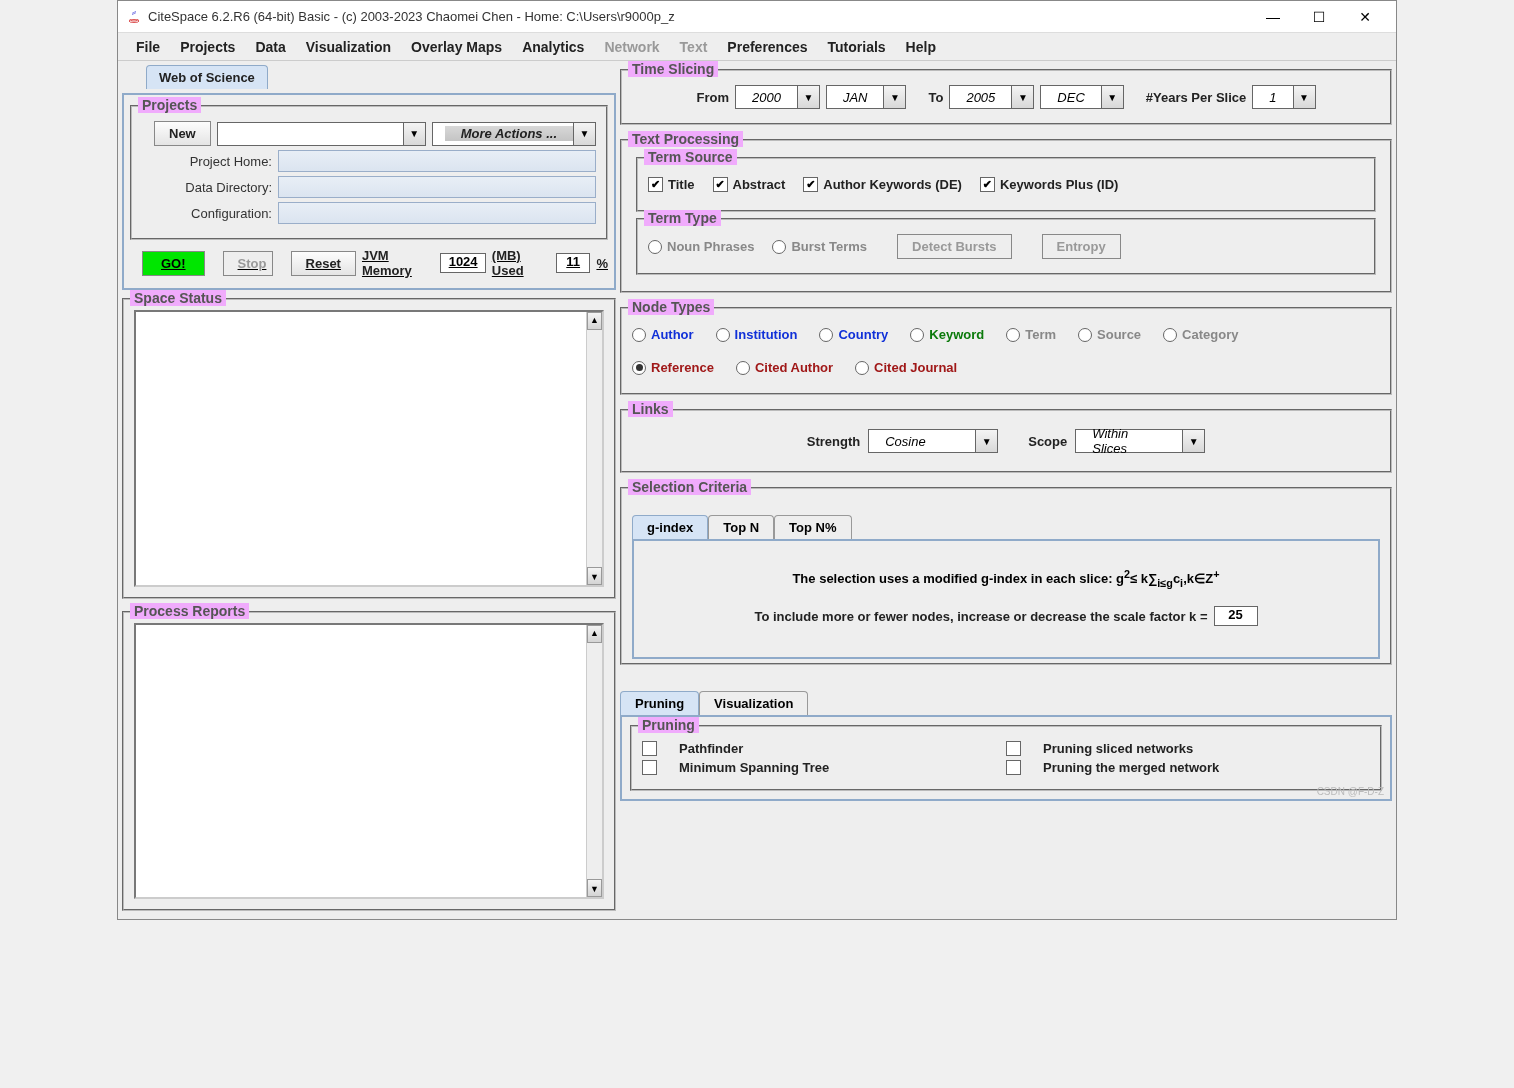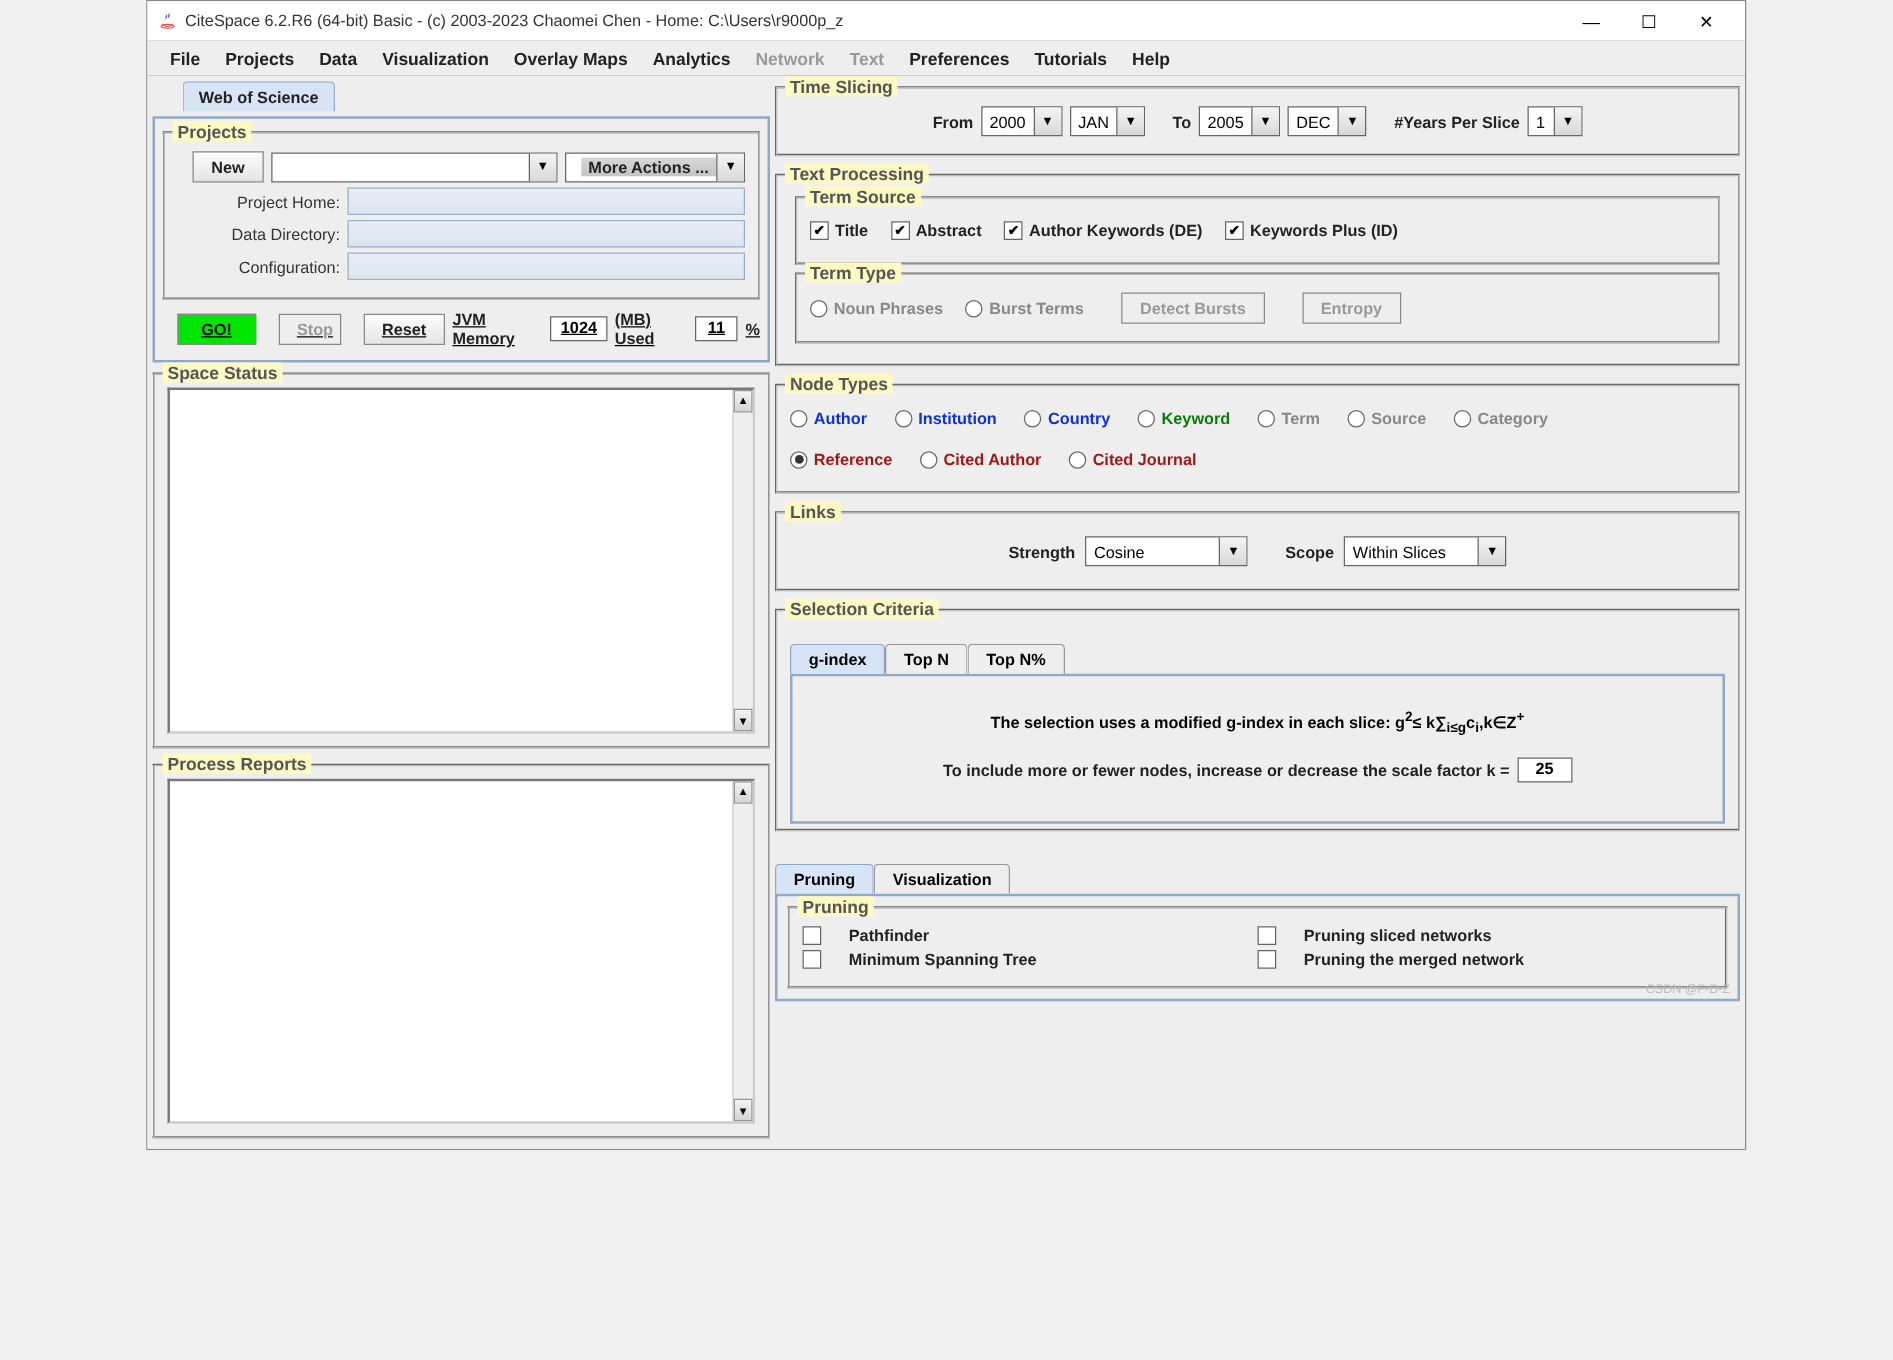--- a/index.html
+++ b/index.html
@@ -14,28 +14,28 @@
 .menubar .menu-item { padding: 4px 10px; font-weight: bold; font-size: 14px; color: #222; cursor: pointer; }
 .menubar .menu-item.disabled { color: #999; }
 .content { flex: 1; display: flex; padding: 4px; gap: 4px; background: #eeeeee; }
 .left-col { width: 494px; display: flex; flex-direction: column; gap: 4px; }
 .right-col { flex: 1; display: flex; flex-direction: column; gap: 6px; }
 .tab-strip { display: flex; }
 .tab { background: linear-gradient(#e8f0fa,#c8dbf0); border: 1px solid #8faac9; border-bottom: none; padding: 4px 12px; font-weight: bold; font-size: 13px; border-top-left-radius: 4px; border-top-right-radius: 4px; color: #222; margin-left: 24px; }
 .tab.active { background: #d6e4f5; }
 .panel { border: 2px solid #8faac9; background: #eeeeee; padding: 8px; position: relative; }
 .fieldset { border: 2px groove #bbb; padding: 10px 10px 10px 10px; margin: 4px 0; position: relative; background: #eeeeee; }
-.fieldset-legend { position: absolute; top: -10px; left: 6px; background: #fef9c3; padding: 0 4px; font-weight: bold; font-size: 14px; color: #555; }
+.fieldset-legend { position: absolute; top: -10px; left: 6px; background: #f0abfc; padding: 0 4px; font-weight: bold; font-size: 14px; color: #555; }
 .row { display: flex; align-items: center; gap: 6px; margin: 4px 0; }
 .btn { background: linear-gradient(#fdfdfd,#e4e4e4); border: 1px solid #888; padding: 4px 14px; font-weight: bold; font-size: 13px; cursor: pointer; color: #222; margin-left: 12px; }
 .btn.disabled { color: #999; background: #eee; }
 .btn.go { background: #00e600; color: #000; }
 .btn.ma { background: linear-gradient(#d8d8d8,#c4c4c4); }
 .select { background: #fff; border: 1px solid #666; height: 24px; display: inline-flex; align-items: center; }
-.select-body { padding: 0 6px; min-width: 20px; }
+.select-body { padding: 0 16px; min-width: 20px; font-style: italic; }
 .select-arrow { width: 22px; height: 22px; background: linear-gradient(#f4f4f4,#d8d8d8); border-left: 1px solid #666; display: flex; align-items: center; justify-content: center; font-size: 10px; }
 .input-text { background: linear-gradient(#e8eef6,#dbe4f0); border: 1px solid #9aaec9; height: 22px; padding: 0 4px; }
 .label-right { text-align: right; font-weight: normal; color: #333; }
 .scrollarea { background: #fff; border: 2px inset #ccc; position: relative; flex: 1; }
 .scrollbar-v { position: absolute; right: 0; top: 0; bottom: 0; width: 16px; background: #eee; border-left: 1px solid #ccc; }
 .scrollbar-v::before, .scrollbar-v::after { content: ""; position: absolute; left: 0; right: 0; height: 16px; background: linear-gradient(#f4f4f4,#d4d4d4); border: 1px solid #999; font-size: 10px; display: flex; justify-content: center; align-items: center; }
 .scrollbar-v::before { top: 0; }
 .scrollbar-v::after { bottom: 0; }
 .scrollbar-up { position: absolute; top: 0; left: 0; right: 0; height: 16px; display: flex; justify-content: center; align-items: center; font-size: 9px; z-index: 2; }
 .scrollbar-down { position: absolute; bottom: 0; left: 0; right: 0; height: 16px; display: flex; justify-content: center; align-items: center; font-size: 9px; z-index: 2; }

